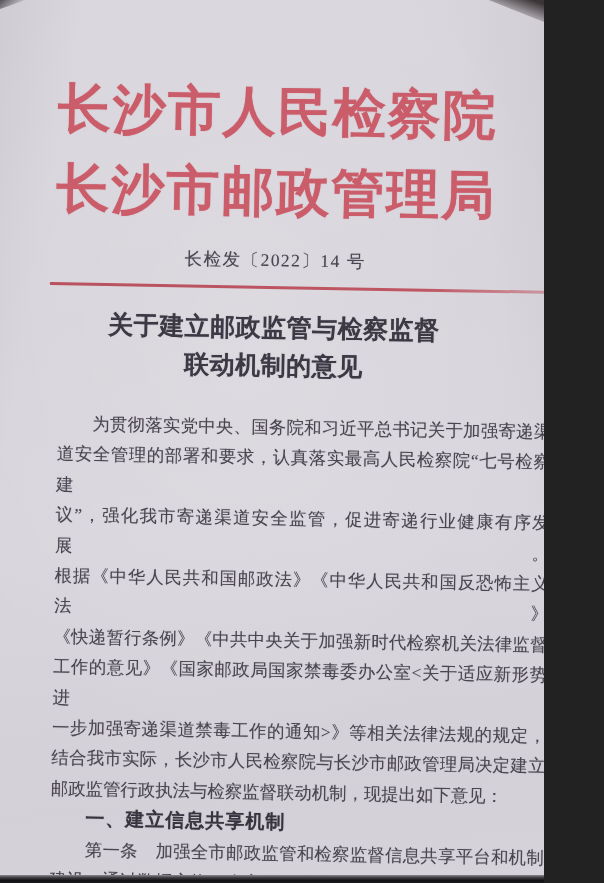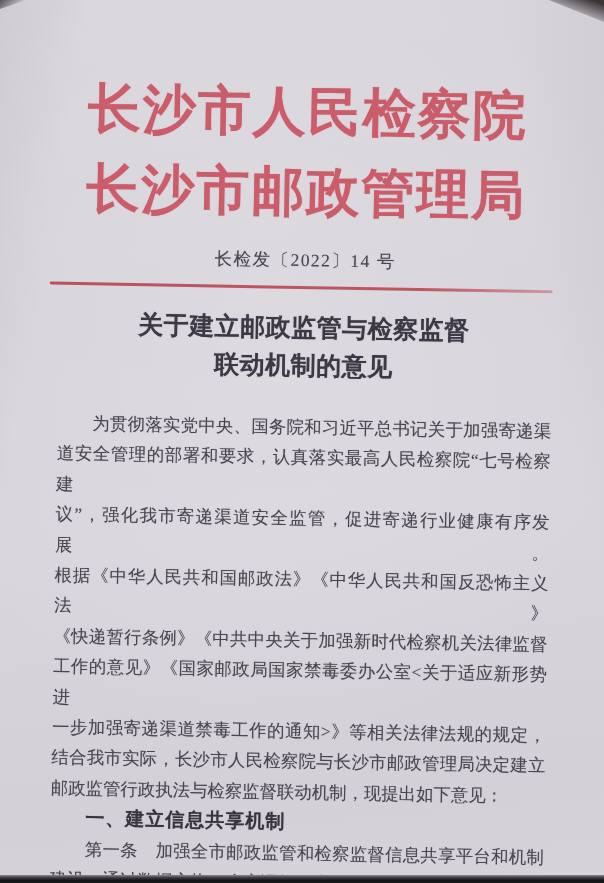--- a/index.html
+++ b/index.html
@@ -1,18 +1,18 @@
 <!DOCTYPE html>
 <html><head>
 <meta charset="utf-8">
 <style>
   html,body{margin:0;padding:0;background:#222;}
   .photo{
     position:relative;
-    width:604px;height:883px;
+    width:544px;height:883px;
     overflow:hidden;
     background:#fef9c3;
     font-family:"Liberation Serif","DejaVu Serif",serif;
   }
   
   .paper-surface{
     position:absolute;inset:0;
     background:
       radial-gradient(ellipse 90% 70% at 45% 38%, rgba(255,255,255,0.16), rgba(255,255,255,0) 70%),
       linear-gradient(100deg, rgba(120,115,130,0.10) 0%, rgba(120,115,130,0) 12%),

